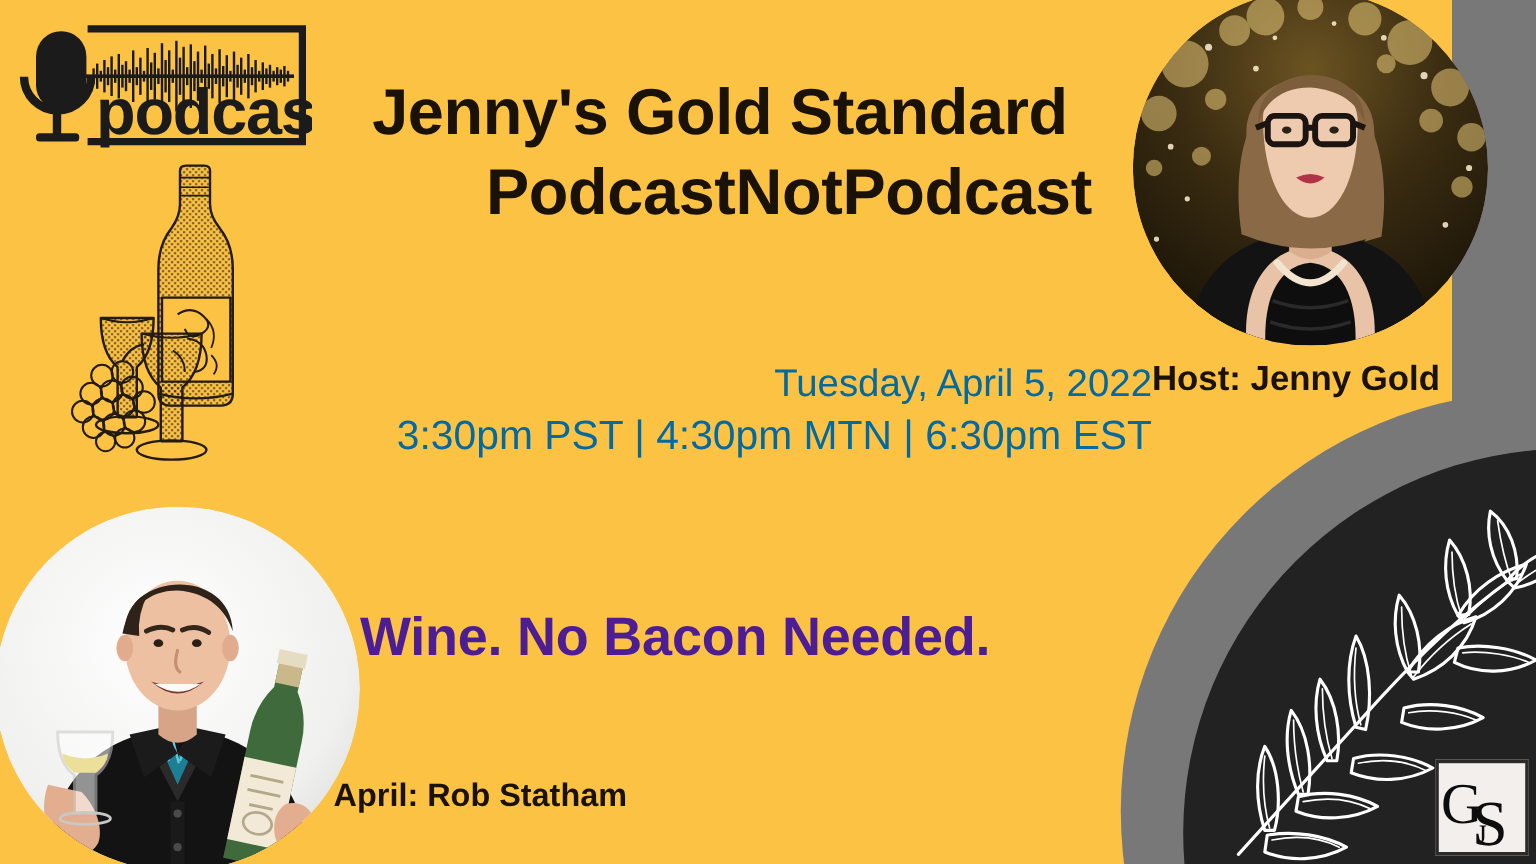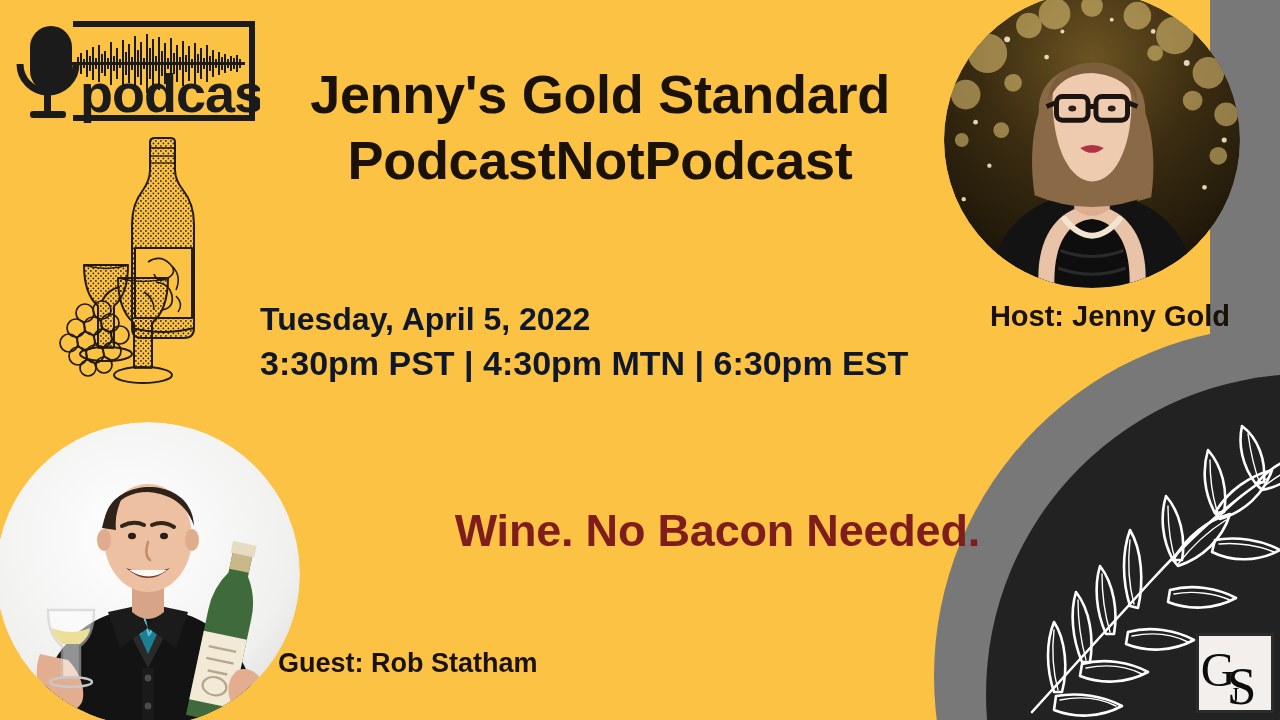--- a/index.html
+++ b/index.html
@@ -79,56 +79,56 @@
     left: 290px;
     top: 62px;
     width: 620px;
     text-align: center;
     color: #1a1206;
     font-size: 54px;
     font-weight: bold;
     line-height: 1.22;
     letter-spacing: -0.3px;
   }
-  .title .line2 { display: block; }
+  .title .line2 { display: block; text-align: right; }
 
   .datetime {
     position: absolute;
     left: 260px;
     top: 298px;
     width: 700px;
-    text-align: left;
-    color: #0f172a;
+    text-align: right;
+    color: #0369a1;
     font-size: 32px;
-    font-weight: 700;
+    font-weight: 400;
     line-height: 1.35;
   }
   .datetime .time-line {
     display: block;
     font-size: 34px;
   }
 
   .topic {
     position: absolute;
     left: 300px;
     top: 505px;
     width: 680px;
-    text-align: right;
-    color: #7f1d1d;
+    text-align: left;
+    color: #4c1d95;
     font-size: 45px;
     font-weight: bold;
     letter-spacing: -0.2px;
   }
 
   .host-caption {
     position: absolute;
     left: 930px;
     top: 300px;
     width: 300px;
-    text-align: right;
+    text-align: center;
     color: #1a1206;
     font-size: 29px;
     font-weight: bold;
   }
   .guest-caption {
     position: absolute;
     left: 278px;
     top: 648px;
     color: #1a1206;
     font-size: 27px;
@@ -515,21 +515,21 @@
           <rect x="216" y="120" width="24" height="12" fill="#e6dcc2"></rect>
           <path d="M206 214 h44 v70 h-44 Z" fill="#f2ead6"></path>
           <path d="M214 228 h28 M214 240 h28 M218 252 h20" stroke="#b3a889" stroke-width="2.4" fill="none"></path>
           <ellipse cx="228" cy="266" rx="12" ry="9" fill="none" stroke="#b3a889" stroke-width="2.2"></ellipse>
         </g>
         <path d="M242 248 C 256 244, 268 254, 266 270 C 264 286, 248 292, 238 284
                  C 230 276, 230 256, 242 248 Z" fill="#e2ae8f"></path>
       </g>
     </svg>
   </div>
-  <div class="guest-caption">Guest: Rob Statham</div>
+  <div class="guest-caption">April: Rob Statham</div>
 
   <div class="gs-logo">
     <svg viewBox="0 0 78 80">
       <text x="2" y="54" font-family="'Liberation Serif', serif" font-size="52" fill="#0d0d0d">G</text>
       <text x="30" y="74" font-family="'Liberation Serif', serif" font-size="58" fill="#0d0d0d">S</text>
       <text x="34" y="72" font-family="'Liberation Serif', serif" font-size="24" fill="#0d0d0d">J</text>
     </svg>
   </div>
 
 </div>

